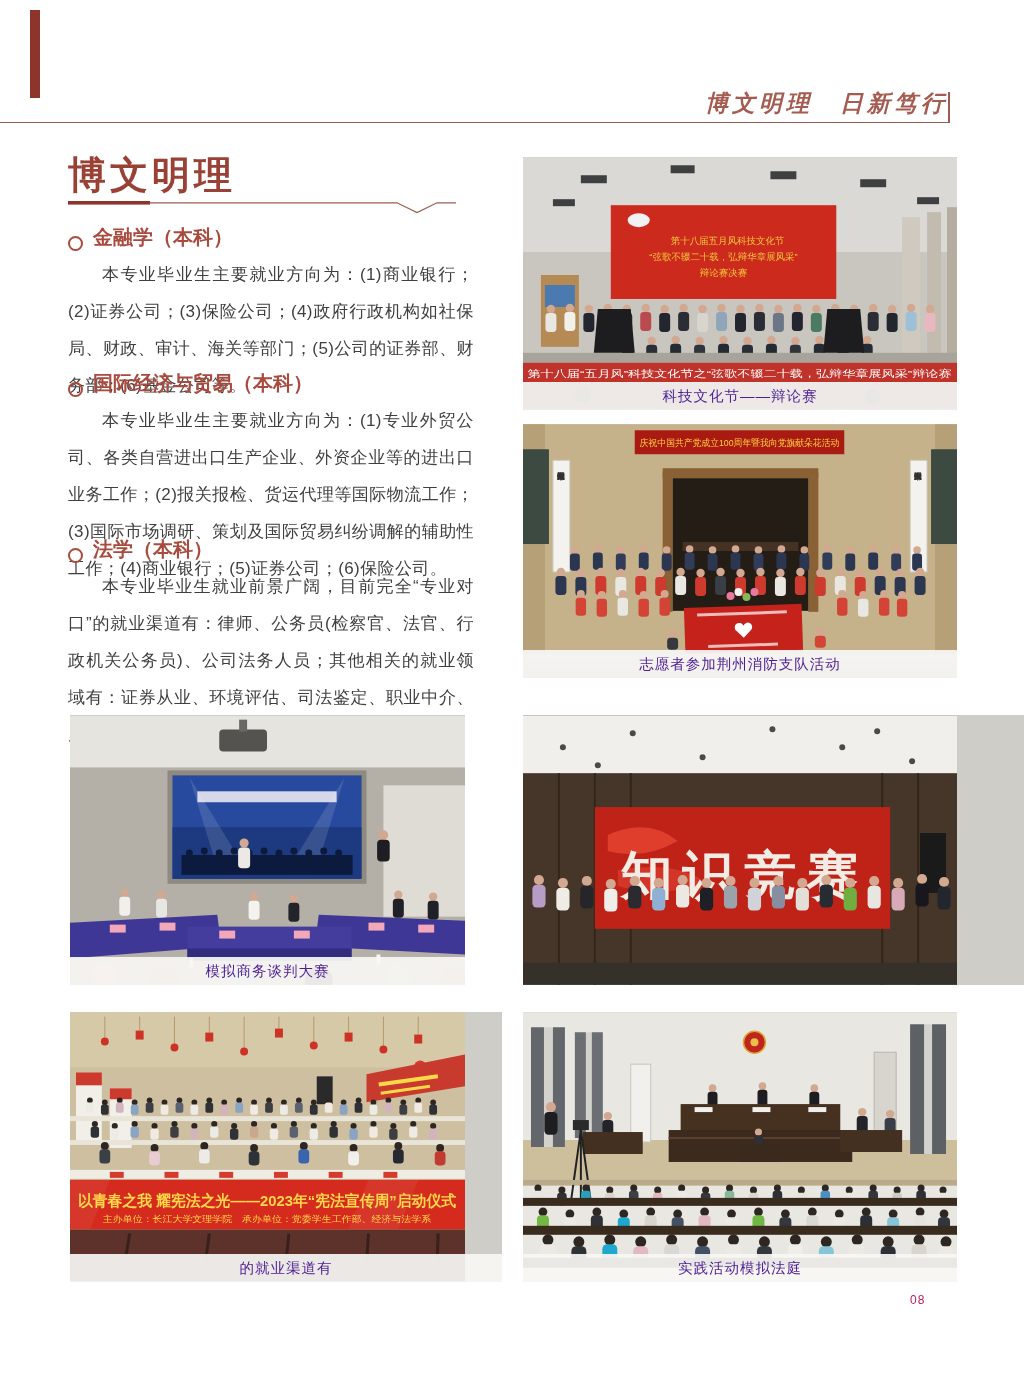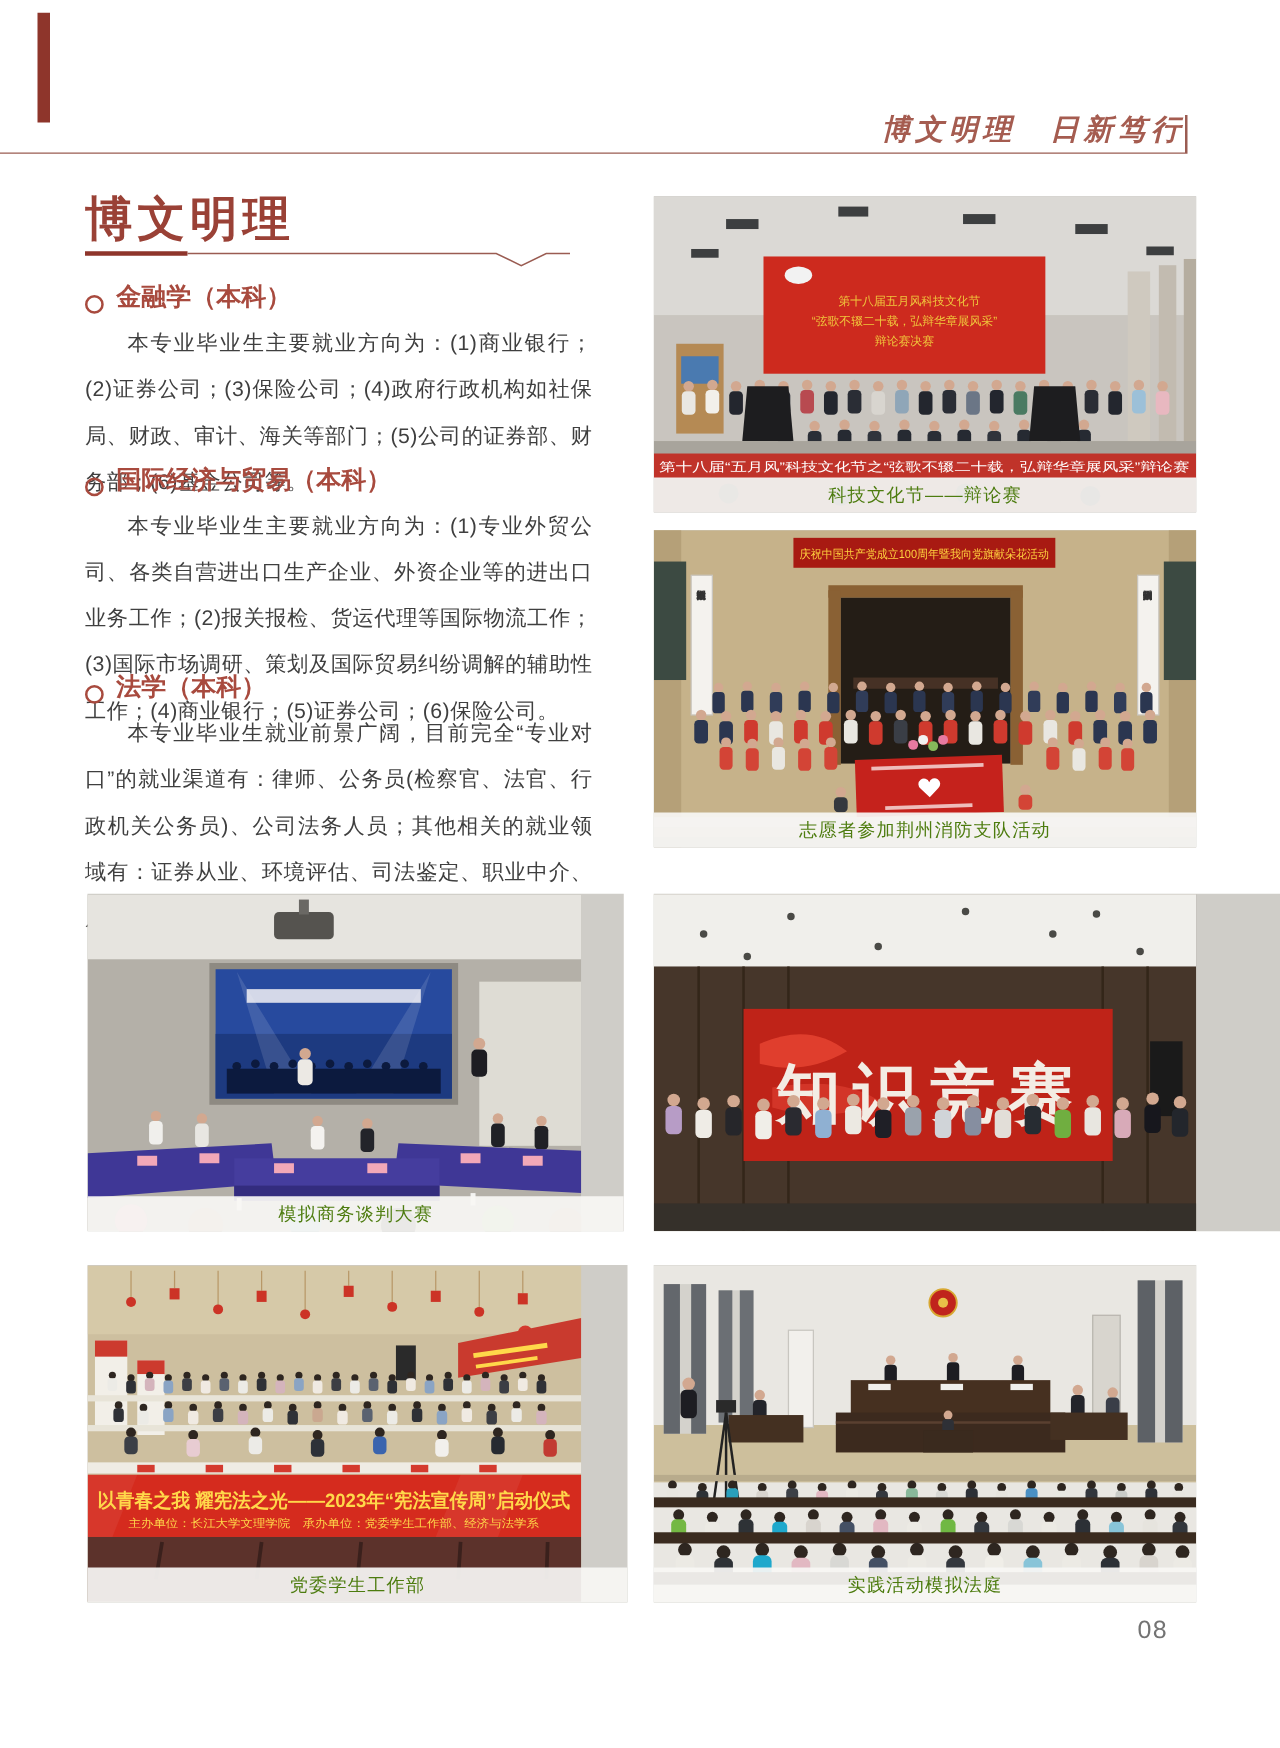--- a/index.html
+++ b/index.html
@@ -17,22 +17,22 @@
   #title-underline{left:68px;top:189px;}
   
   .sec-head{left:68px;display:flex;align-items:flex-end;gap:10px;font-size:20px;font-weight:bold;color:#a84a3e;}
   .bullet{width:11px;height:11px;border:2px solid #a84a3e;border-radius:50%;flex:0 0 auto;}
   .body-par{left:68px;width:406px;font-size:17px;line-height:37px;color:#3f3f3f;
             text-align:justify;text-indent:2em;letter-spacing:0.4px;}
   
   .photo{position:absolute;overflow:hidden;background:#cfcdc8;}
   .photo svg{display:block;}
   .caption{position:absolute;left:0;right:0;bottom:0;height:28px;background:rgba(247,246,244,0.93);
-           display:flex;align-items:center;justify-content:center;font-size:14.5px;color:#4d7c0f;letter-spacing:1px;}
-  #page-number{left:910px;top:1283px;font-size:20px;color:#737373;letter-spacing:1px;}
+           display:flex;align-items:center;justify-content:center;font-size:14.5px;color:#4c1d95;letter-spacing:1px;}
+  #page-number{left:910px;top:1283px;font-size:12px;color:#be185d;letter-spacing:1px;}
 </style>
 </head>
 <body>
 
 <svg width="0" height="0" style="position:absolute" aria-hidden="true">
   <defs>
     <g id="fg">
         <circle cx="0" cy="0" r="4.2" fill="#d2a890"></circle>
         <rect x="-5.5" y="4" width="11" height="19" rx="3.5"></rect>
       </g>
@@ -230,21 +230,21 @@
       </g>
       <use href="#fk" transform="translate(150,210)" fill="#35383e"></use>
       <use href="#fk" transform="translate(298,208)" fill="#d34436"></use>
       <rect x="0" y="230" width="435" height="8" fill="#cfcabf"></rect>
         <rect x="0" y="238" width="435" height="8" fill="#bdb8ac"></rect>
       <rect x="0" y="246" width="435" height="8" fill="#aaa59a"></rect>
     </svg>
     <div class="caption">志愿者参加荆州消防支队活动</div>
   </div>
 
-  <div class="photo" style="left:70px;top:705px;width:429px;height:270px">
+  <div class="photo" style="left:70px;top:705px;width:395px;height:270px">
     <svg width="395" height="270" viewBox="0 0 397 270">
       <rect width="397" height="270" fill="#b4b0a8"></rect>
       <rect width="397" height="52" fill="#e6e4df"></rect>
       <rect x="150" y="14" width="48" height="22" rx="4" fill="#55534f"></rect>
       <rect x="170" y="4" width="8" height="12" fill="#6a6864"></rect>
       <rect x="315" y="70" width="82" height="132" fill="#dedcd4"></rect>
       <rect x="98" y="55" width="200" height="114" fill="#8e8a82"></rect>
       <rect x="103" y="60" width="190" height="104" fill="#274a9e"></rect>
       <rect x="103" y="112" width="190" height="52" fill="#1d3a80"></rect>
       <rect x="128" y="76" width="140" height="11" fill="#e8e8f0" opacity="0.9"></rect>
@@ -464,21 +464,21 @@
       <text x="198" y="210" font-size="9" fill="#ffd84a" text-anchor="middle" textLength="330" lengthAdjust="spacingAndGlyphs">主办单位：长江大学文理学院　承办单位：党委学生工作部、经济与法学系</text>
       <rect x="0" y="218" width="397" height="52" fill="#5c322b"></rect>
       <g stroke="#3a201c" stroke-width="3">
         <line x1="60" y1="222" x2="55" y2="252"></line>
           <line x1="140" y1="222" x2="136" y2="252"></line>
         <line x1="220" y1="222" x2="217" y2="252"></line>
           <line x1="300" y1="222" x2="298" y2="252"></line>
           <line x1="370" y1="222" x2="369" y2="252"></line>
       </g>
     </svg>
-    <div class="caption">党委学生工作部</div>
+    <div class="caption">的就业渠道有</div>
   </div>
 
   <div class="photo" style="left:523px;top:1002px;width:434px;height:270px">
     <svg width="434" height="270" viewBox="0 0 435 270">
       <rect width="435" height="270" fill="#e9e7e2"></rect>
       <rect x="0" y="128" width="435" height="46" fill="#cdbf9c"></rect>
       <g>
         <rect x="8" y="15" width="34" height="120" fill="#d4d2cc"></rect>
         <rect x="8" y="15" width="13" height="120" fill="#63676c"></rect>
           <rect x="30" y="15" width="12" height="120" fill="#63676c"></rect>

